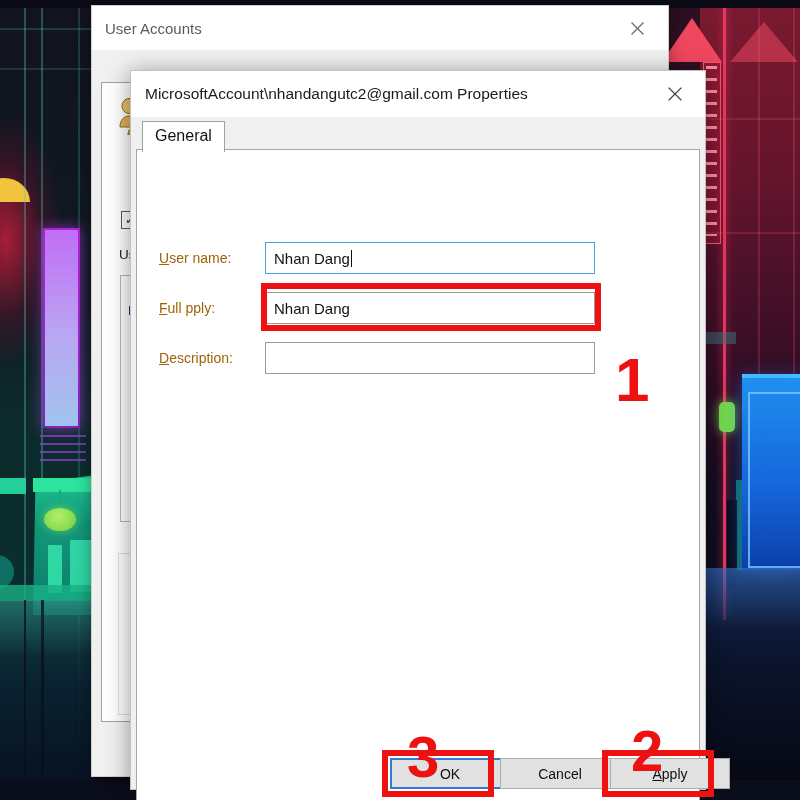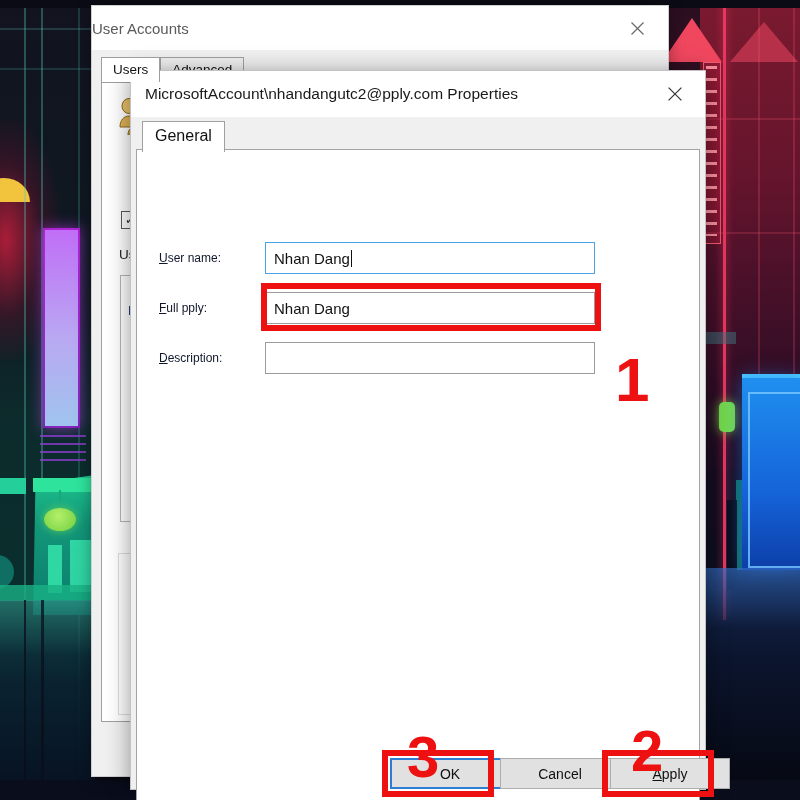--- a/index.html
+++ b/index.html
@@ -175,21 +175,21 @@
   }
   .bw-titlebar {
     position: relative;
     height: 44px;
     background: #ffffff;
     display: flex; align-items: center;
   }
   .bw-title {
     font-size: 15px;
     color: #5a5a5a;
-    margin-left: 0;
+    margin-left: 13px;
     font-family: "Liberation Sans", sans-serif;
   }
   .bw-close {
     position: absolute;
     right: 8px; top: 6px;
     width: 46px; height: 32px;
     display: flex; align-items: center; justify-content: center;
     color: #6a6a6a;
     font-size: 19px;
     font-weight: 300;
@@ -348,22 +348,22 @@
   .field-row {
     position: absolute;
     left: 0; right: 0;
     height: 34px;
     display: flex;
     align-items: center;
   }
   .field-label {
     position: absolute;
     left: 22px;
-    font-size: 12px;
-    color: #0f172a;
+    font-size: 14px;
+    color: #a16207;
     white-space: nowrap;
   }
   .field-label u { text-decoration: underline; }
   .field-input {
     position: absolute;
     left: 128px;
     width: 330px;
     height: 32px;
     box-sizing: border-box;
     background: #ffffff;
@@ -485,28 +485,20 @@
       <span class="bw-title">User Accounts</span>
       <span class="bw-close">
         <svg width="13" height="13" viewBox="0 0 13 13" aria-hidden="true">
           <line x1="0.5" y1="0.5" x2="12.5" y2="12.5" stroke="#6a6a6a" stroke-width="1.2"></line>
           <line x1="12.5" y1="0.5" x2="0.5" y2="12.5" stroke="#6a6a6a" stroke-width="1.2"></line>
         </svg>
       </span>
     </div>
 
     <div class="bw-body">
-      <div class="bw-tabstrip">
-        <div class="bw-tab active">
-          <span>Users</span>
-        </div>
-        <div class="bw-tab">
-          <span>Advanced</span>
-        </div>
-      </div>
 
       <div class="bw-panel">
         <span class="bw-user-icon">
           <svg width="34" height="38" viewBox="0 0 34 38" aria-hidden="true">
             <ellipse cx="13" cy="9" rx="7" ry="7.5" fill="#e8c06a" stroke="#8a6a22" stroke-width="1"></ellipse>
             <path d="M4 30c0-7 4-11 9-11s9 4 9 11z" fill="#e0b355" stroke="#8a6a22" stroke-width="1"></path>
             <ellipse cx="21" cy="20" rx="6" ry="6.5" fill="#dfae4d" stroke="#8a6a22" stroke-width="1"></ellipse>
             <path d="M12 38c0-6 4-9 9-9s9 3 9 9z" fill="#d7a441" stroke="#8a6a22" stroke-width="1"></path>
           </svg>
         </span>
@@ -532,21 +524,21 @@
         </div>
       </div>
 
       <div class="bw-footer"></div>
     </div>
   </div>
 
   <div class="props-dialog">
 
     <div class="pd-titlebar">
-      <span class="pd-title">MicrosoftAccount\nhandangutc2@pply.com Properties</span>
+      <span class="pd-title">MicrosoftAccount\nhandangutc2@gmail.com Properties</span>
       <span class="pd-close">
         <svg width="14" height="14" viewBox="0 0 14 14" aria-hidden="true">
           <line x1="0.6" y1="0.6" x2="13.4" y2="13.4" stroke="#3a3a3a" stroke-width="1.3"></line>
           <line x1="13.4" y1="0.6" x2="0.6" y2="13.4" stroke="#3a3a3a" stroke-width="1.3"></line>
         </svg>
       </span>
     </div>
 
     <div class="pd-tabstrip">
       <div class="pd-tab active">

